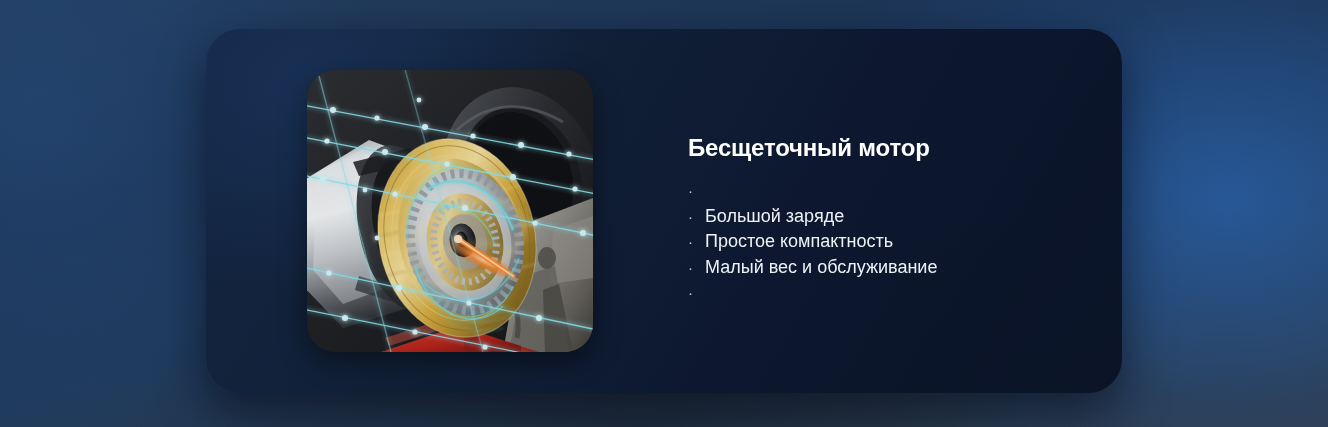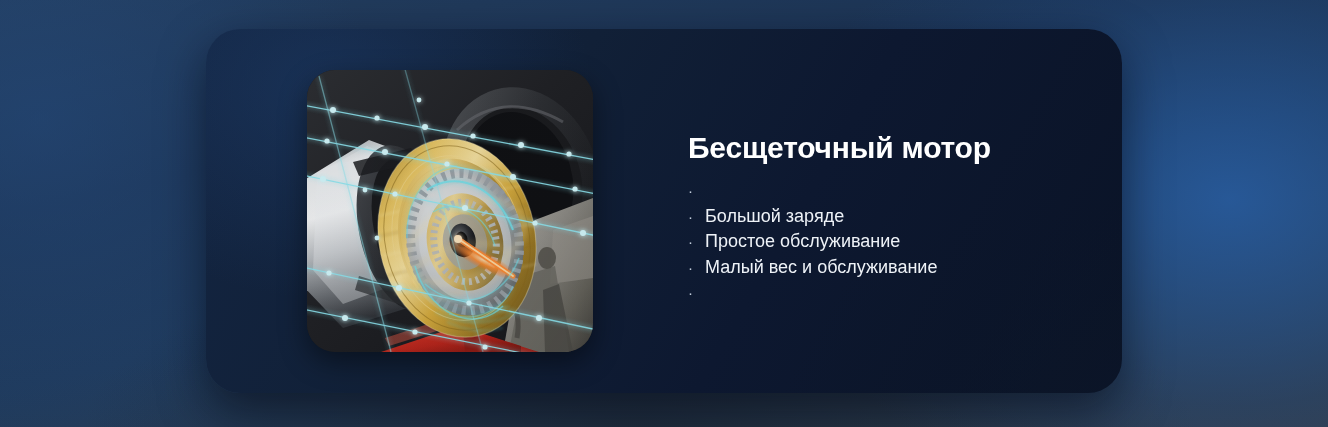--- a/index.html
+++ b/index.html
@@ -80,21 +80,21 @@
 
   
   .content {
     position: absolute;
     left: 482px;   
     top: 101px;    
     width: 400px;
   }
   .headline {
     margin: 0;
-    font-size: 30px;
+    font-size: 24px;
     line-height: 36px;
     font-weight: 700;
     color: #ffffff;
     letter-spacing: -0.2px;
     white-space: nowrap;
   }
   .feature-list {
     list-style: none;
     margin: 12px 0 0 0;
     padding: 0;
@@ -355,21 +355,21 @@
       <ul class="feature-list">
         <li class="feature-item">
           <span class="bullet">·</span>
         </li>
         <li class="feature-item">
           <span class="bullet">·</span>
           <span class="feature-text">Большой заряде</span>
         </li>
         <li class="feature-item">
           <span class="bullet">·</span>
-          <span class="feature-text">Простое обслуживание</span>
+          <span class="feature-text">Простое компактность</span>
         </li>
         <li class="feature-item">
           <span class="bullet">·</span>
           <span class="feature-text">Малый вес и обслуживание</span>
         </li>
         <li class="feature-item">
           <span class="bullet">·</span>
         </li>
       </ul>
     </div>

